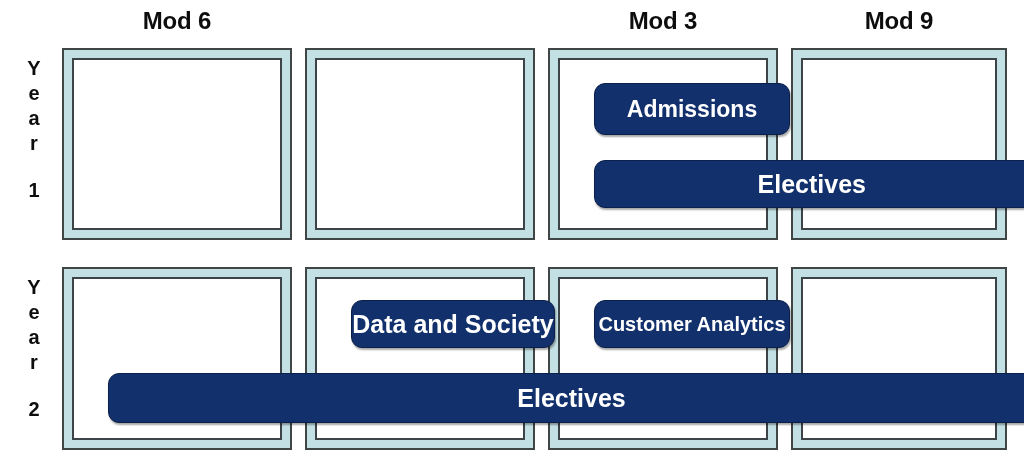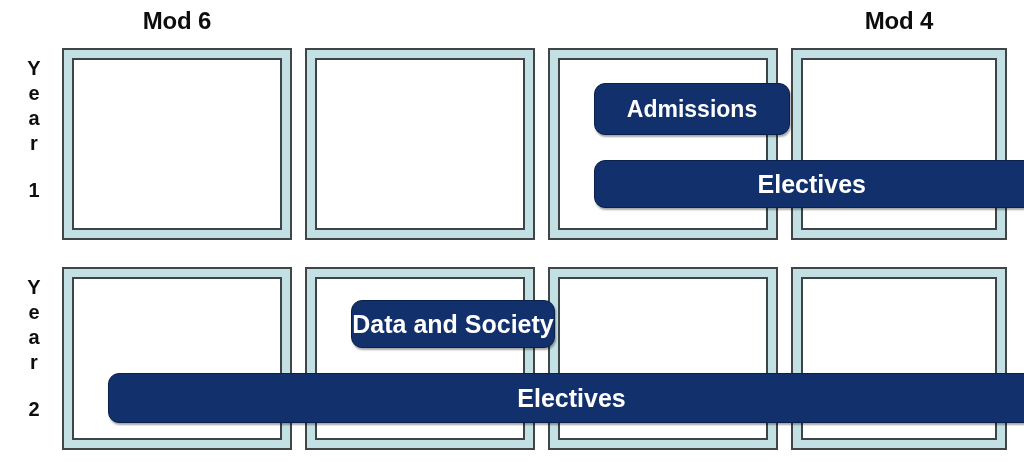--- a/index.html
+++ b/index.html
@@ -59,21 +59,22 @@
   .pill.sz-md{font-size:25px;}
   .pill.sz-sm{font-size:20px;}
   .pill.align-right{justify-content:flex-end;padding-right:168px;}
 </style>
 </head>
 <body>
 
 <div id="stage">
 
   <div class="mod-header" style="left:62px;width:230px;">Mod 6</div>
-  <div class="mod-header" style="left:791px;width:216px;">Mod 4</div>
+  <div class="mod-header" style="left:548px;width:230px;">Mod 3</div>
+  <div class="mod-header" style="left:791px;width:216px;">Mod 9</div>
 
   <div class="year-label" style="top:58px;">
     <span class="ch">Y</span>
     <span class="ch">e</span>
     <span class="ch">a</span>
     <span class="ch">r</span>
     <span class="num">1</span>
   </div>
 
   <div class="mod-cell" style="left:62px;top:48px;width:230px;height:192px;">
@@ -109,17 +110,18 @@
   </div>
   <div class="mod-cell" style="left:548px;top:267px;width:230px;height:183px;">
     <div class="inner"></div>
   </div>
   <div class="mod-cell" style="left:791px;top:267px;width:216px;height:183px;">
     <div class="inner"></div>
   </div>
 
   <div class="pill sz-md" style="left:323px;top:300px;width:204px;height:48px;">Data and Society</div>
 
+  <div class="pill sz-sm" style="left:566px;top:300px;width:196px;height:48px;">Customer Analytics</div>
 
 
   <div class="pill sz-md" style="left:80px;top:373px;width:927px;height:50px;">Electives</div>
 
 </div>
 
 </body></html>

